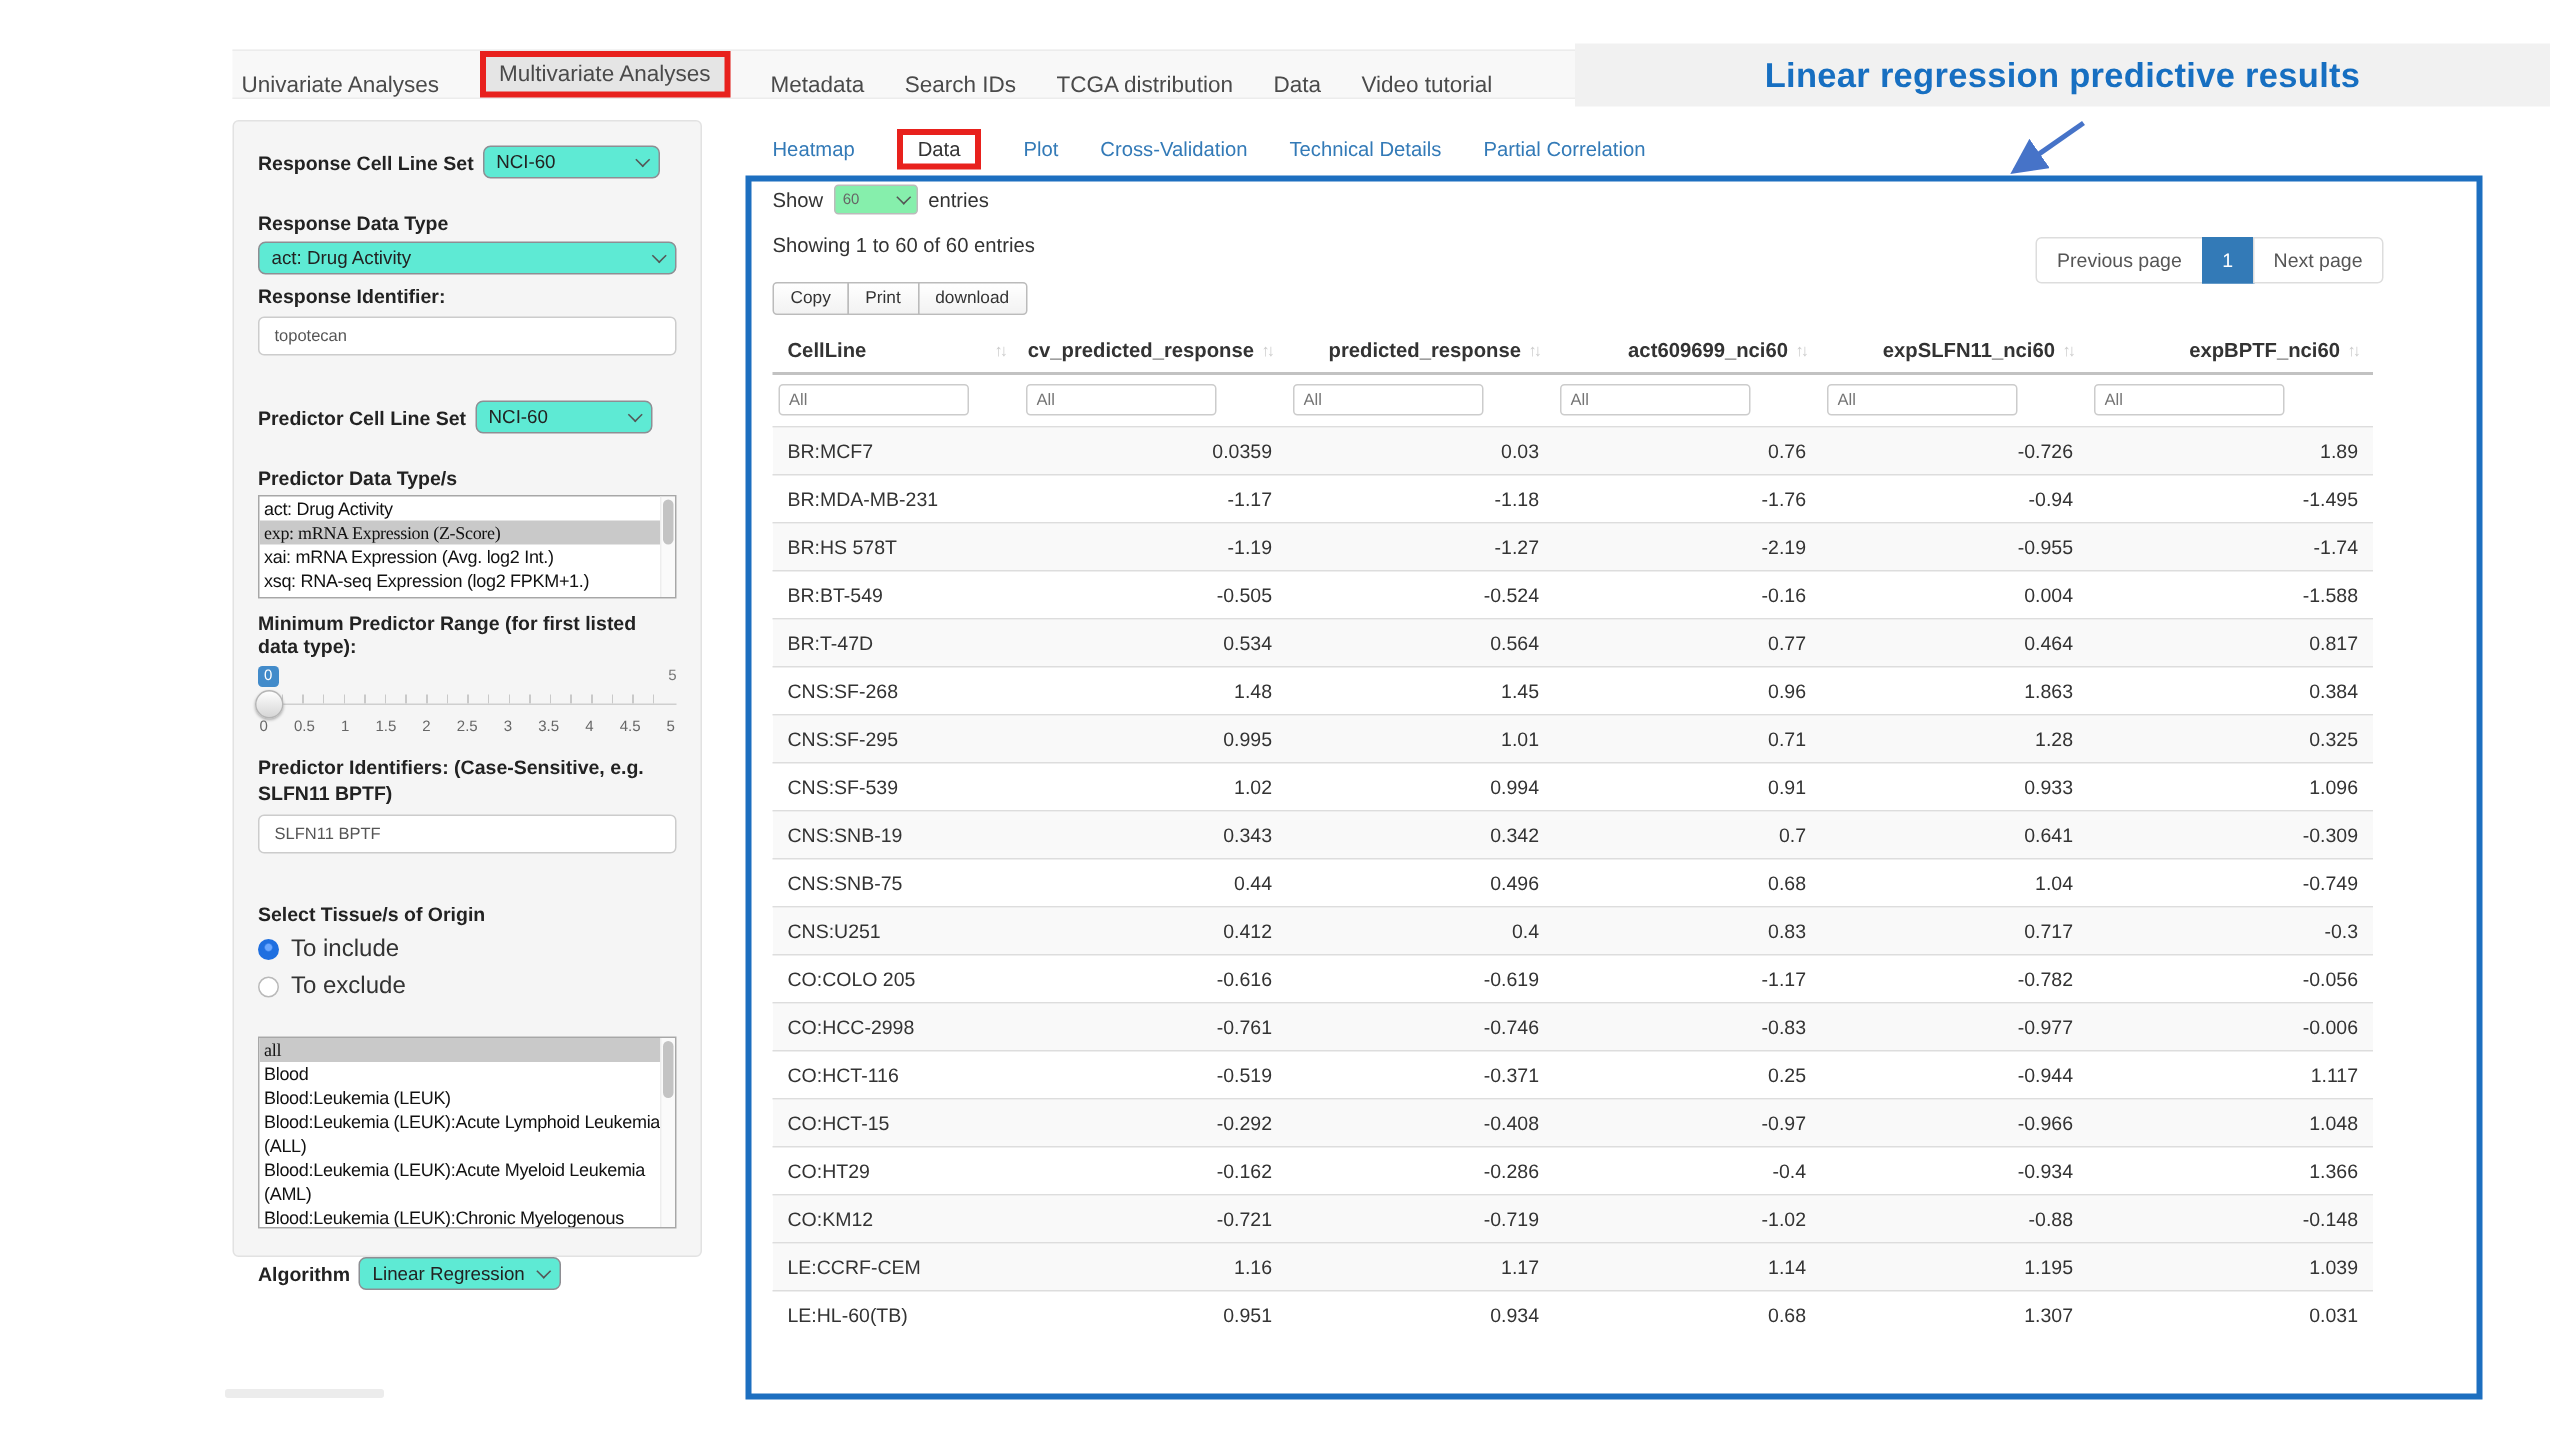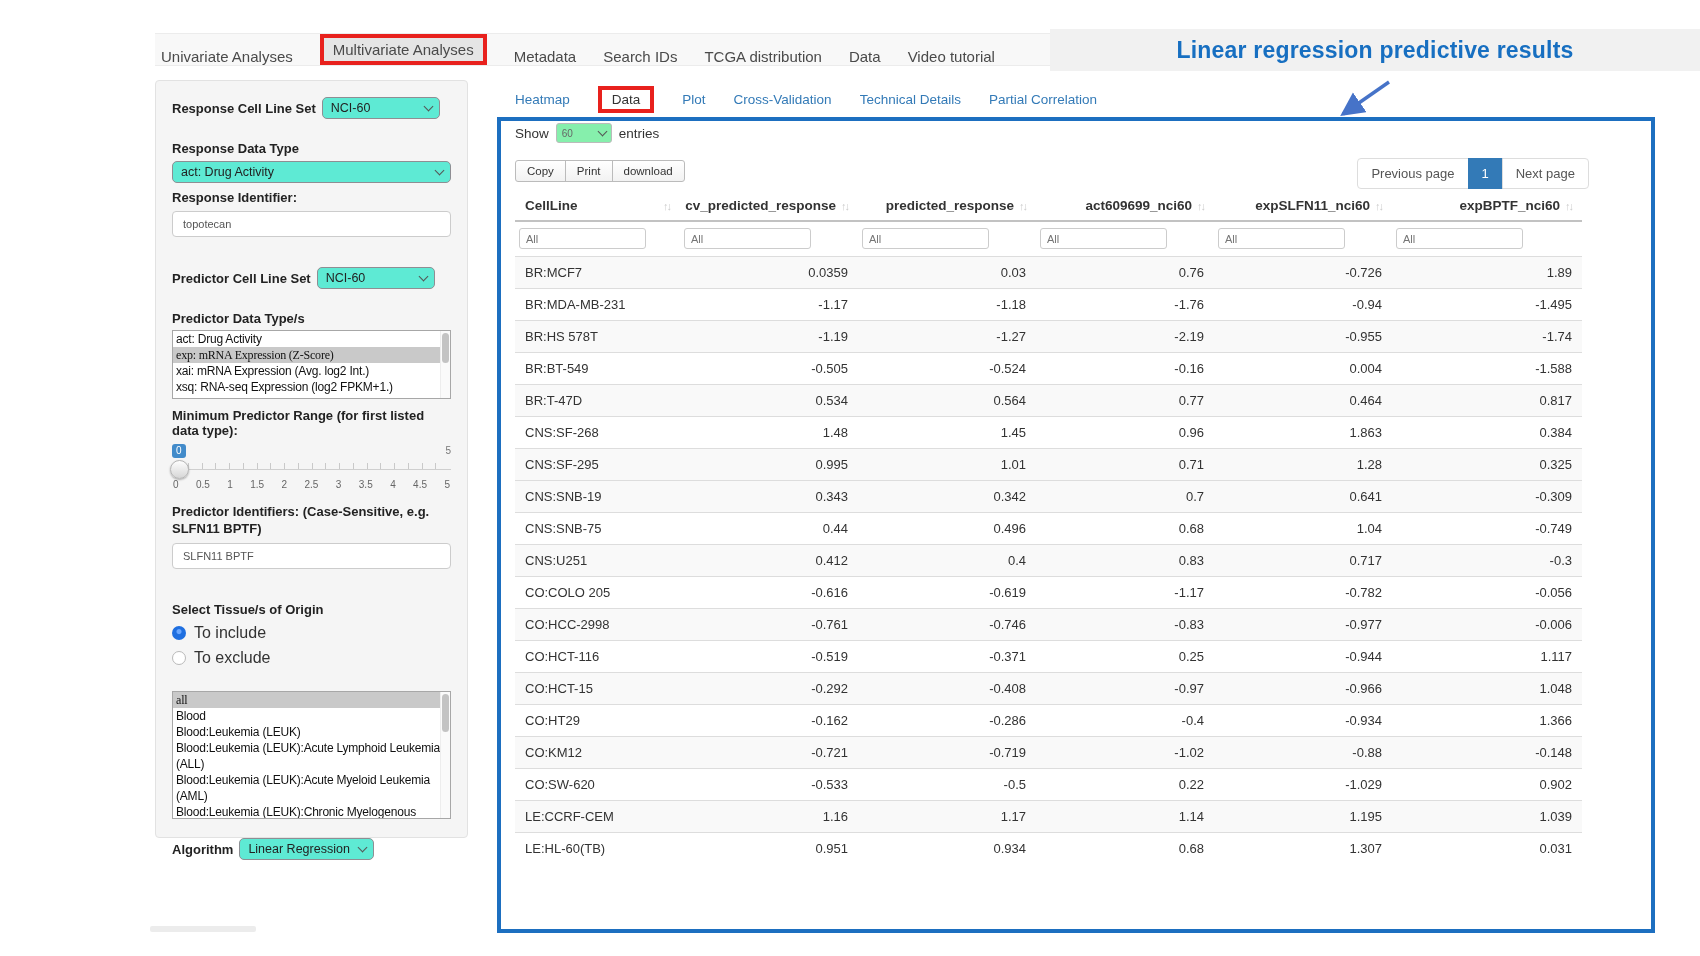--- a/index.html
+++ b/index.html
@@ -232,20 +232,21 @@
   <div class="panel">
     <div class="show-row">
       <span>Show</span>
       <span class="show-sel">
         <span>60</span>
         <span class="chev" style="margin-left:4px"></span>
       </span>
       <span>entries</span>
     </div>
 
+    <div class="info-row">Showing 1 to 60 of 60 entries</div>
 
     <div class="pg">
       <span>Previous page</span>
       <span class="cur">1</span>
       <span>Next page</span>
     </div>
 
     <div class="btns">
         <span>Copy</span>
         <span>Print</span>
@@ -359,20 +360,28 @@
             <td class="num">0.384</td>
           </tr>
           <tr class="odd">
             <td>CNS:SF-295</td>
             <td class="num">0.995</td>
             <td class="num">1.01</td>
             <td class="num">0.71</td>
             <td class="num">1.28</td>
             <td class="num">0.325</td>
           </tr>
+          <tr>
+            <td>CNS:SF-539</td>
+            <td class="num">1.02</td>
+            <td class="num">0.994</td>
+            <td class="num">0.91</td>
+            <td class="num">0.933</td>
+            <td class="num">1.096</td>
+          </tr>
           <tr class="odd">
             <td>CNS:SNB-19</td>
             <td class="num">0.343</td>
             <td class="num">0.342</td>
             <td class="num">0.7</td>
             <td class="num">0.641</td>
             <td class="num">-0.309</td>
           </tr>
           <tr>
             <td>CNS:SNB-75</td>
@@ -431,28 +440,20 @@
             <td class="num">1.366</td>
           </tr>
           <tr class="odd">
             <td>CO:KM12</td>
             <td class="num">-0.721</td>
             <td class="num">-0.719</td>
             <td class="num">-1.02</td>
             <td class="num">-0.88</td>
             <td class="num">-0.148</td>
           </tr>
-          <tr>
-            <td>CO:SW-620</td>
-            <td class="num">-0.533</td>
-            <td class="num">-0.5</td>
-            <td class="num">0.22</td>
-            <td class="num">-1.029</td>
-            <td class="num">0.902</td>
-          </tr>
           <tr class="odd">
             <td>LE:CCRF-CEM</td>
             <td class="num">1.16</td>
             <td class="num">1.17</td>
             <td class="num">1.14</td>
             <td class="num">1.195</td>
             <td class="num">1.039</td>
           </tr>
           <tr>
             <td>LE:HL-60(TB)</td>

